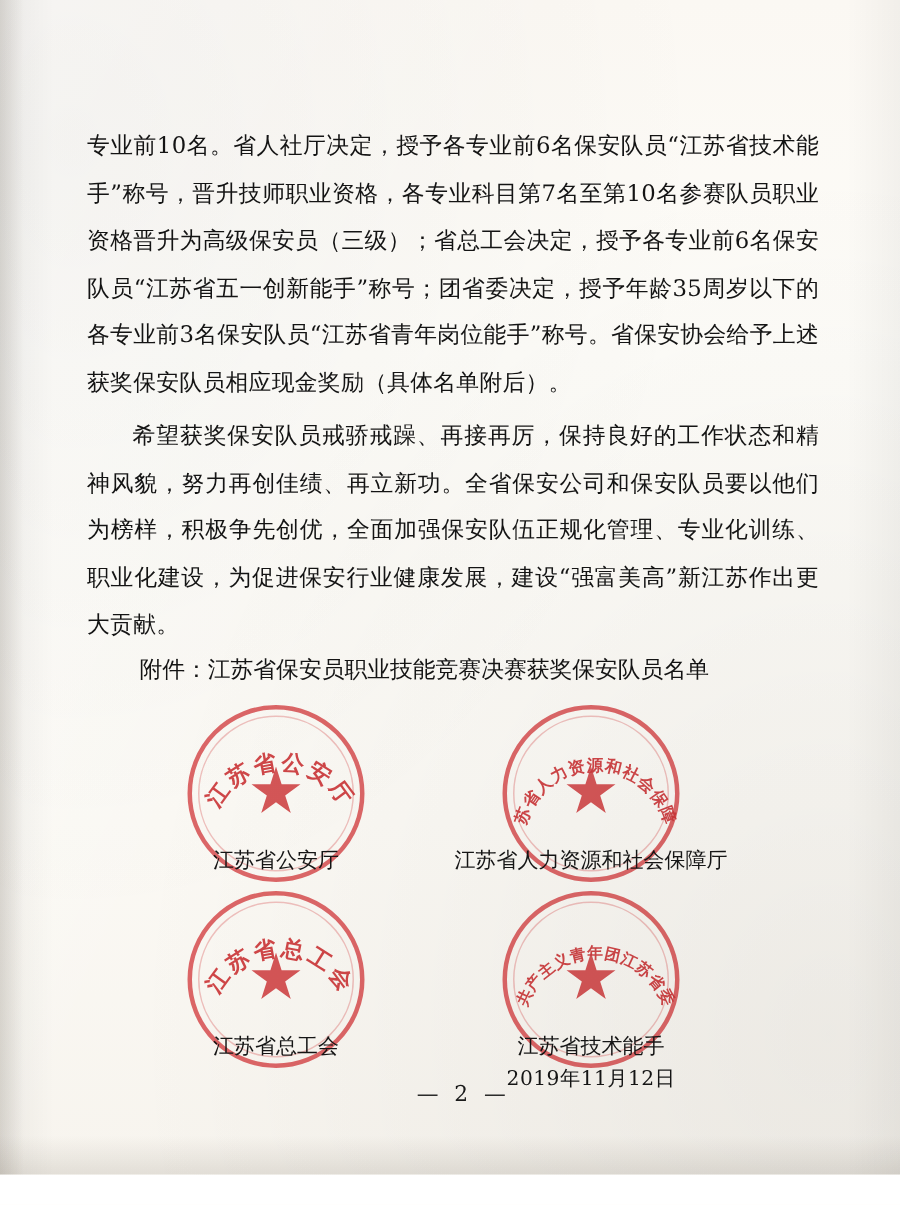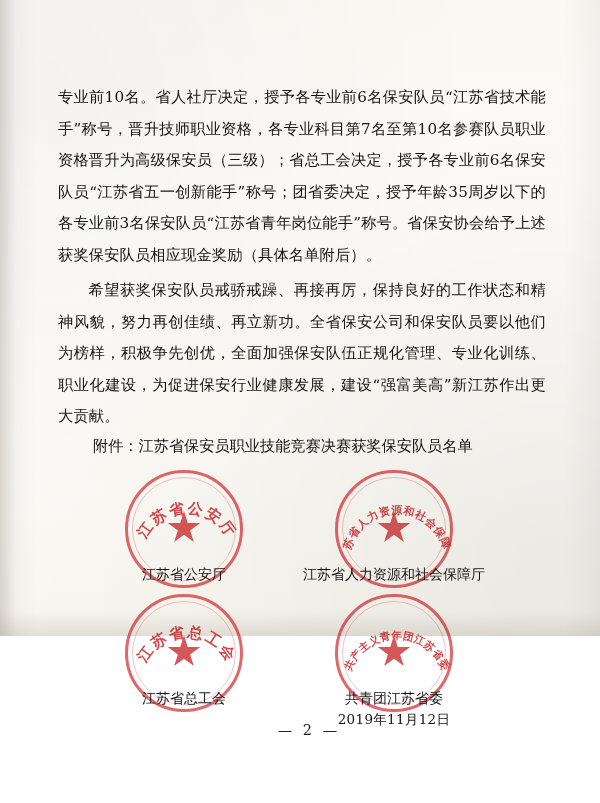--- a/index.html
+++ b/index.html
@@ -9,21 +9,21 @@
   }
   body {
     width: 600px;
     height: 803px;
     overflow: hidden;
     font-family: "DejaVu Serif", "Liberation Serif", serif;
   }
   .page {
     position: relative;
     width: 600px;
-    height: 636px;
+    height: 783px;
     background: #fdfbf7;
     background-image:
       linear-gradient(115deg, rgba(255,255,255,0.55) 0%, rgba(250,246,240,0.0) 40%),
       linear-gradient(180deg, #fbf8f3 0%, #fdfcf8 30%, #fbf9f4 70%, #f7f4ee 100%);
   }
   
   .page::after {
     content: "";
     position: absolute;
     inset: 0;
@@ -221,21 +221,21 @@
     <div class="seal-cell r2c2">
       <div class="stamp">
         <svg class="arc" viewBox="0 0 118 118">
           <defs>
               <path id="arc4" d="M 13,74 A 49,49 0 0 1 105,74"></path>
             </defs>
           <text style="font-size:10.5px;letter-spacing:0.4px;"><textPath href="#arc4" startOffset="50%" text-anchor="middle">中国共产主义青年团江苏省委员会</textPath></text>
         </svg>
         <span class="star"></span>
       </div>
-      <div class="seal-label">共青团江苏省委</div>
+      <div class="seal-label">江苏省技术能手</div>
       <div class="seal-date">2019年11月12日</div>
     </div>
 
   </div>
 
   <div class="page-number">— 2 —</div>
 
 </div>
 
 </body></html>

